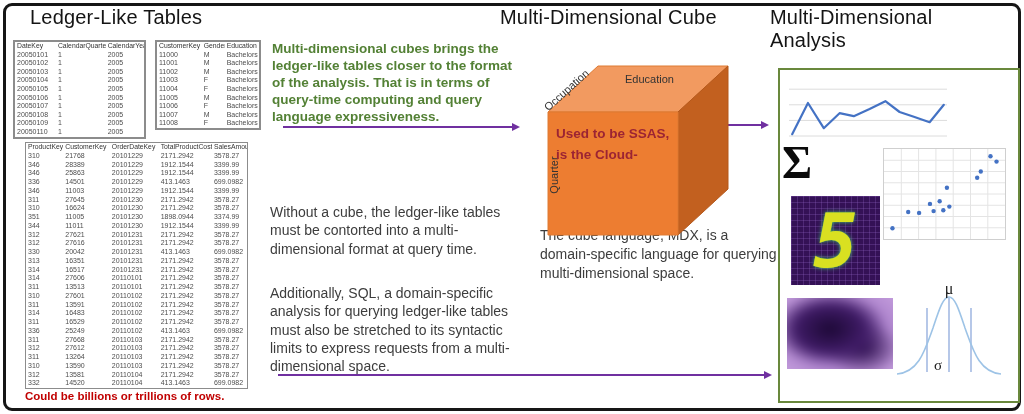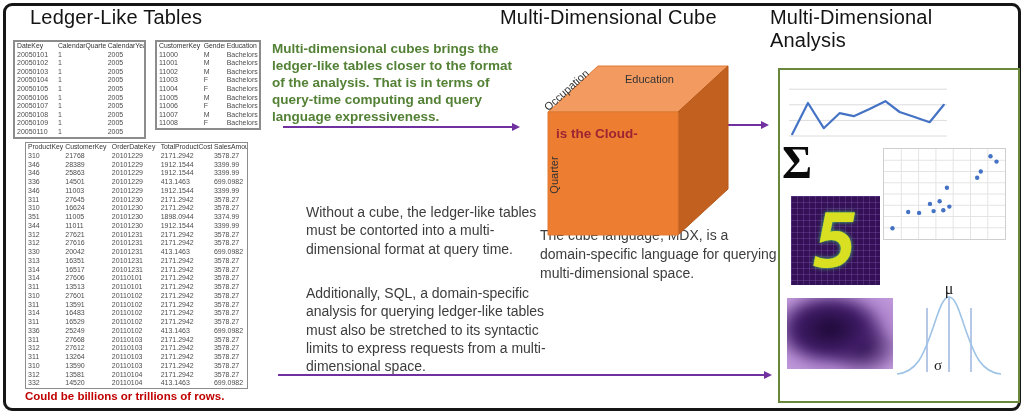--- a/index.html
+++ b/index.html
@@ -15,21 +15,21 @@
   table.mini th{font-weight:normal;color:#333;text-align:left;padding:0 2px;
                 overflow:hidden;white-space:nowrap;font-size:6.8px;}
   table.mini td{padding:0 2px;overflow:hidden;white-space:nowrap;}
   #date-table{left:13px;top:40px;width:133px;border:2px solid #8c8c8c;font-size:7px;line-height:8.6px;}
   #customer-table{left:155px;top:40px;width:106px;border:2px solid #8c8c8c;font-size:7px;line-height:8.6px;}
   #fact-table{left:25px;top:142px;width:223px;border:1.5px solid #8c8c8c;font-size:7px;line-height:8.75px;}
   #rows-caption{left:25px;top:390px;width:250px;font-size:11.5px;font-weight:700;color:#C00000;}
   
   #green-note{left:272px;top:26px;width:252px;font-size:13.5px;font-weight:700;
               color:#538135;line-height:1.25;margin-top:15px;}
-  .para{font-size:14px;color:#3d3d3d;line-height:1.31;margin-left:36px;}
+  .para{font-size:14px;color:#3d3d3d;line-height:1.31;}
   #para1{left:270px;top:203px;width:260px;}
   #para2{left:270px;top:284px;width:264px;}
   #mdx-caption{left:540px;top:226px;width:240px;font-size:14px;color:#3d3d3d;line-height:1.35;}
   
   .harrow{position:absolute;background:#7030A0;height:2px;z-index:1;}
   .harrow::after{content:"";position:absolute;right:-7px;top:-3.5px;width:0;height:0;
     border-left:8px solid #7030A0;border-top:4.5px solid transparent;border-bottom:4.5px solid transparent;}
   #arrow1{left:283px;top:126px;width:230px;}
   #arrow2{left:700px;top:124px;width:62px;}
   #arrow3{left:278px;top:374px;width:487px;}
@@ -418,20 +418,21 @@
 
 <svg id="cube-svg" class="abs" viewBox="0 0 235 185">
   <polygon points="30,55 80,9 210,9 160,55" fill="#F29A60" stroke="#DE7A33" stroke-width="1"></polygon>
   <polygon points="160,55 210,9 210,132 160,178" fill="#C2601F" stroke="#B5581B" stroke-width="1"></polygon>
   <polygon points="30,55 160,55 160,178 30,178" fill="#ED7D31" stroke="#DE7A33" stroke-width="1"></polygon>
   <text class="cube-label" text-anchor="middle" transform="translate(51,36) rotate(-42)">Occupation</text>
   <text class="cube-label" x="107" y="26">Education</text>
   <text class="cube-label" text-anchor="middle" transform="translate(40,118) rotate(-90)">Quarter</text>
 </svg>
 <div id="cube-text" class="abs">
+    <div>Used to be SSAS,</div>
     <div>is the Cloud-</div>
   </div>
 <div id="mdx-caption" class="abs">The cube language, MDX, is a domain-specific language for querying multi-dimensional space.</div>
 
 <div id="analysis-panel" class="abs"></div>
 <svg id="trend-svg" class="abs" viewBox="0 0 158 60">
     <line x1="0" y1="54" x2="158" y2="54" stroke="#dcdcdc" stroke-width="1"></line>
     <line x1="0" y1="38.400000000000006" x2="158" y2="38.400000000000006" stroke="#dcdcdc" stroke-width="1"></line>
     <line x1="0" y1="22.799999999999997" x2="158" y2="22.799999999999997" stroke="#dcdcdc" stroke-width="1"></line>
     <line x1="0" y1="7.200000000000003" x2="158" y2="7.200000000000003" stroke="#dcdcdc" stroke-width="1"></line>

